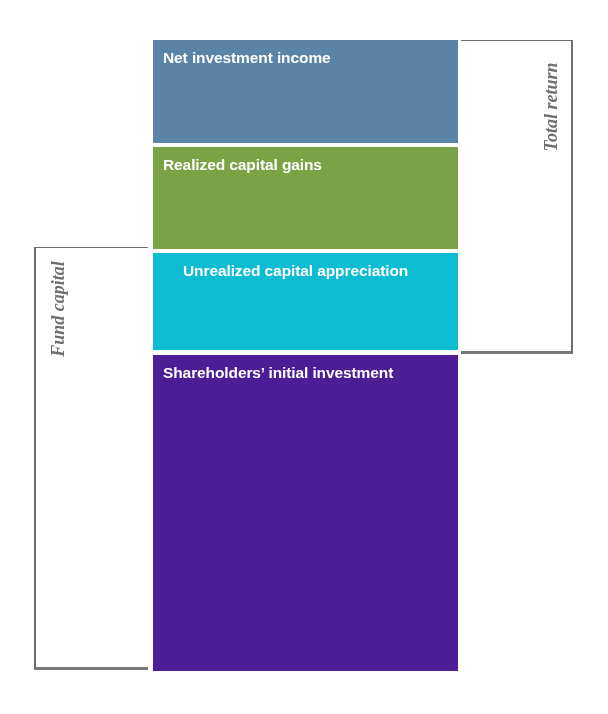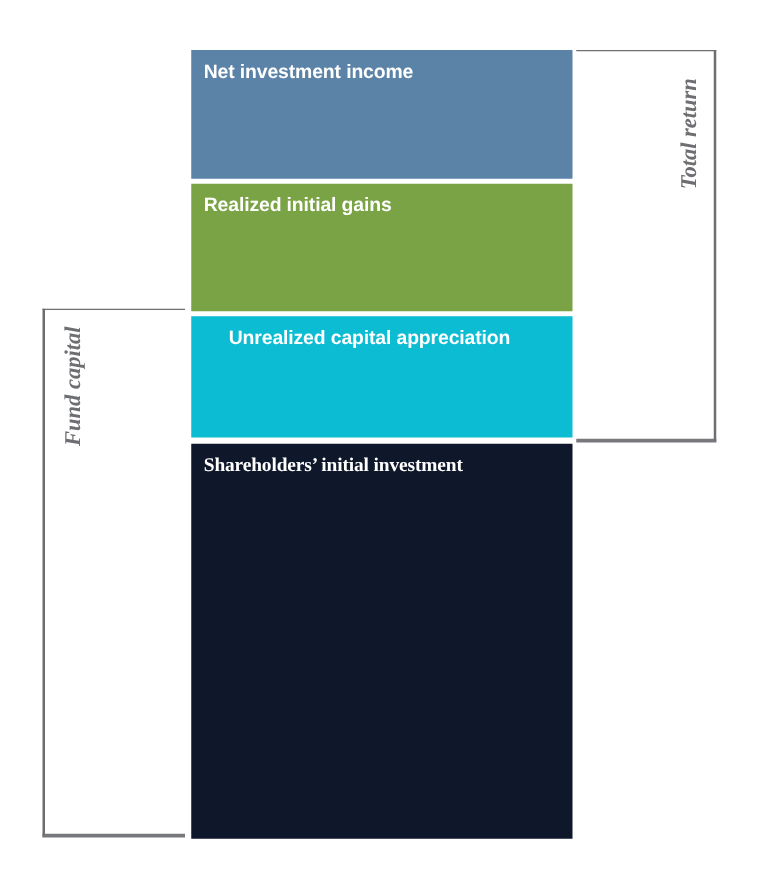--- a/index.html
+++ b/index.html
@@ -79,28 +79,28 @@
 </head>
 <body>
 
 <div class="figure">
 
   <div class="segment seg-0" style="background-color: rgb(91, 131, 167);">
     <span class="seg-label">Net investment income</span>
   </div>
 
   <div class="segment seg-1" style="background-color: rgb(121, 163, 68);">
-    <span class="seg-label">Realized initial gains</span>
+    <span class="seg-label">Realized capital gains</span>
   </div>
 
   <div class="segment seg-2" style="background-color: rgb(11, 188, 210);">
     <span class="seg-label">Unrealized capital appreciation</span>
   </div>
 
-  <div class="segment seg-3" style="background-color: #0f172a; font-family: Liberation Serif, serif;">
+  <div class="segment seg-3" style="background-color: #4c1d95;">
     <span class="seg-label">Shareholders’ initial investment</span>
   </div>
 
   <div class="bracket bracket-right"></div>
   <div class="vlabel vlabel-total-return">Total return</div>
 
   <div class="bracket bracket-left"></div>
   <div class="vlabel vlabel-fund-capital">Fund capital</div>
 
 </div>

